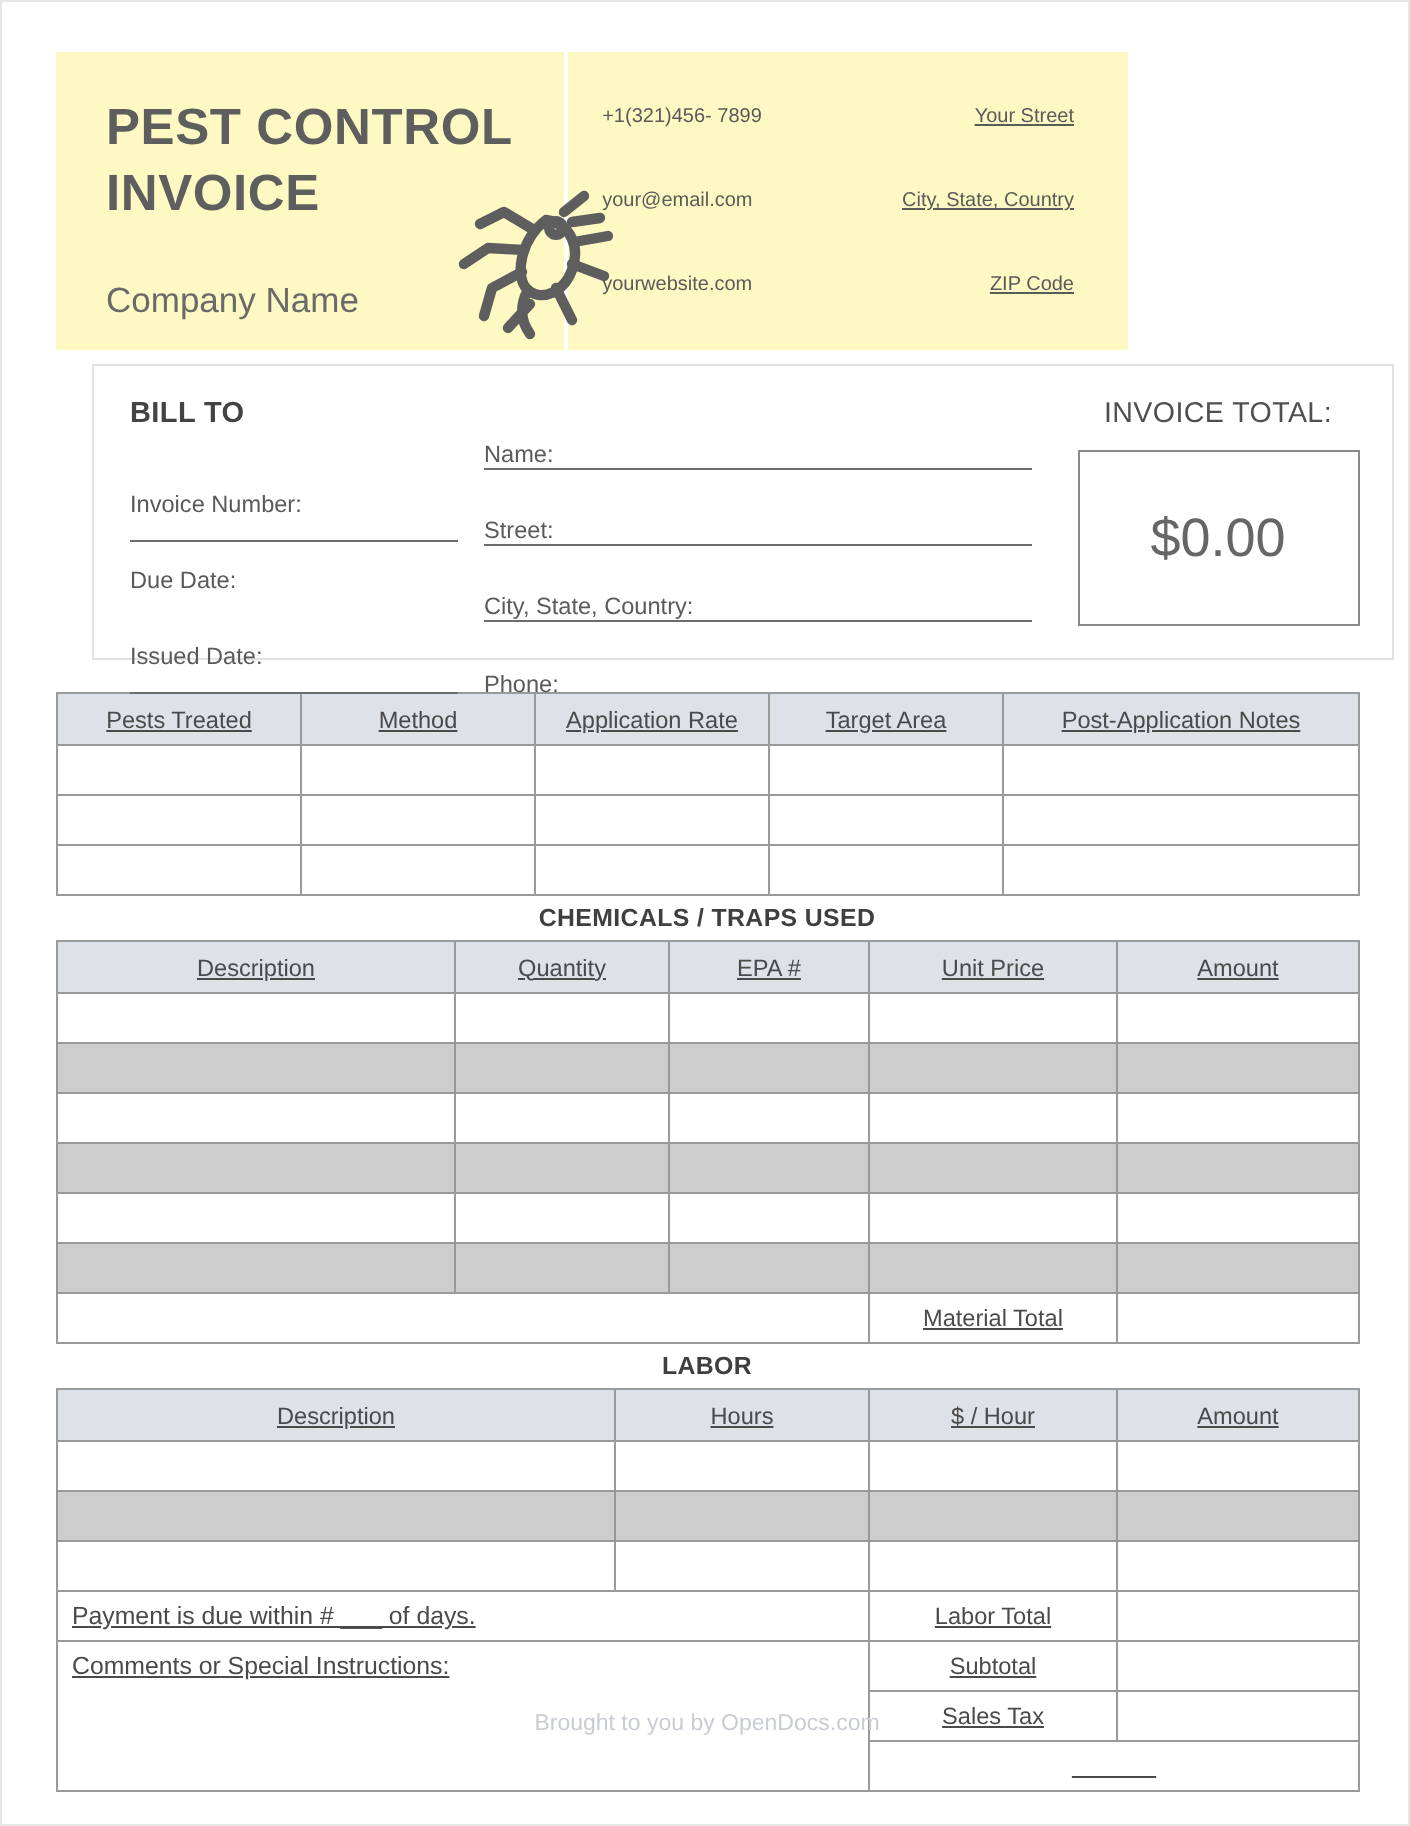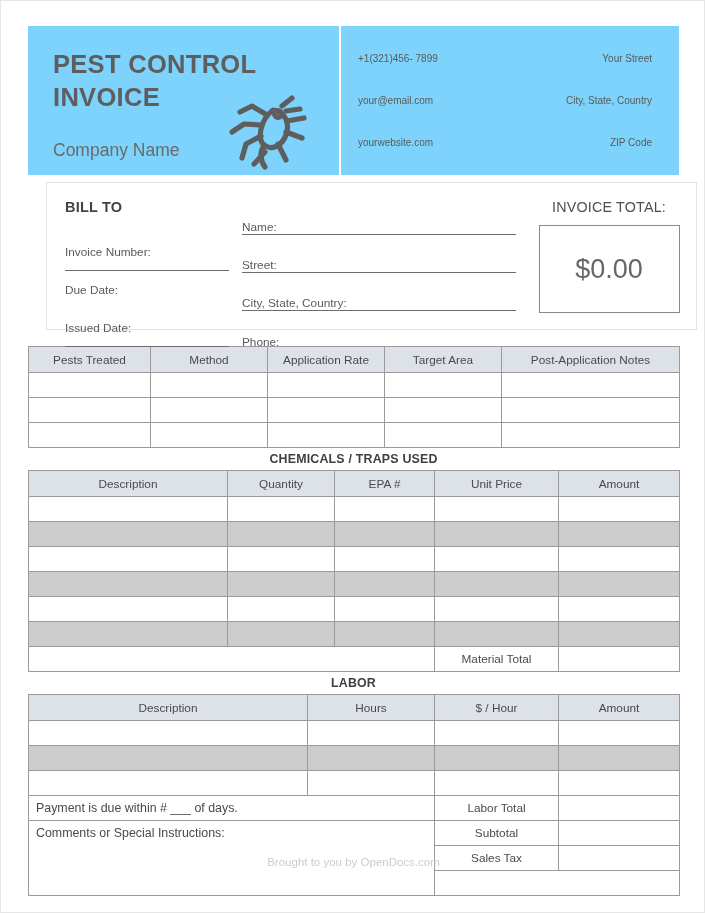--- a/index.html
+++ b/index.html
@@ -28,23 +28,23 @@
     position: absolute;
     left: 27px;
     top: 25px;
     width: 651px;
     height: 840px;
   }
 
   
   .header {
     display: flex;
-    width: 651px;
+    width: 536px;
     height: 149px;
-    background: #7dd3fc;
+    background: #fef9c3;
   }
   .header-left {
     width: 311px;
     height: 149px;
     position: relative;
     padding: 22px 0 0 25px;
   }
   .brand-title {
     font-size: 25.5px;
     font-weight: bold;
@@ -84,21 +84,21 @@
   }
   .contact-row {
     display: flex;
     justify-content: space-between;
     align-items: center;
     height: 42px;
     font-size: 10px;
     color: #5a5a5a;
   }
   .contact-row .c-left { text-align: left; }
-  .contact-row .c-right { text-align: center; }
+  .contact-row .c-right { text-align: center; text-decoration: underline; }
 
   
   .billto-box {
     margin-top: 7px;
     width: 651px;
     height: 148px;
     border: 1px solid #dfe3e8;
     background: #ffffff;
     display: flex;
     position: relative;
@@ -161,20 +161,21 @@
     justify-content: center;
     font-size: 27px;
     color: #666666;
   }
 
   
   table.grid {
     width: 651px;
     border-collapse: collapse;
     table-layout: fixed;
+    text-decoration: underline;
   }
   table.grid th {
     background: #dde2e9;
     border: 1px solid #9a9a9a;
     font-size: 11.8px;
     font-weight: normal;
     color: #4a4a4a;
     height: 26px;
     text-align: center;
   }

